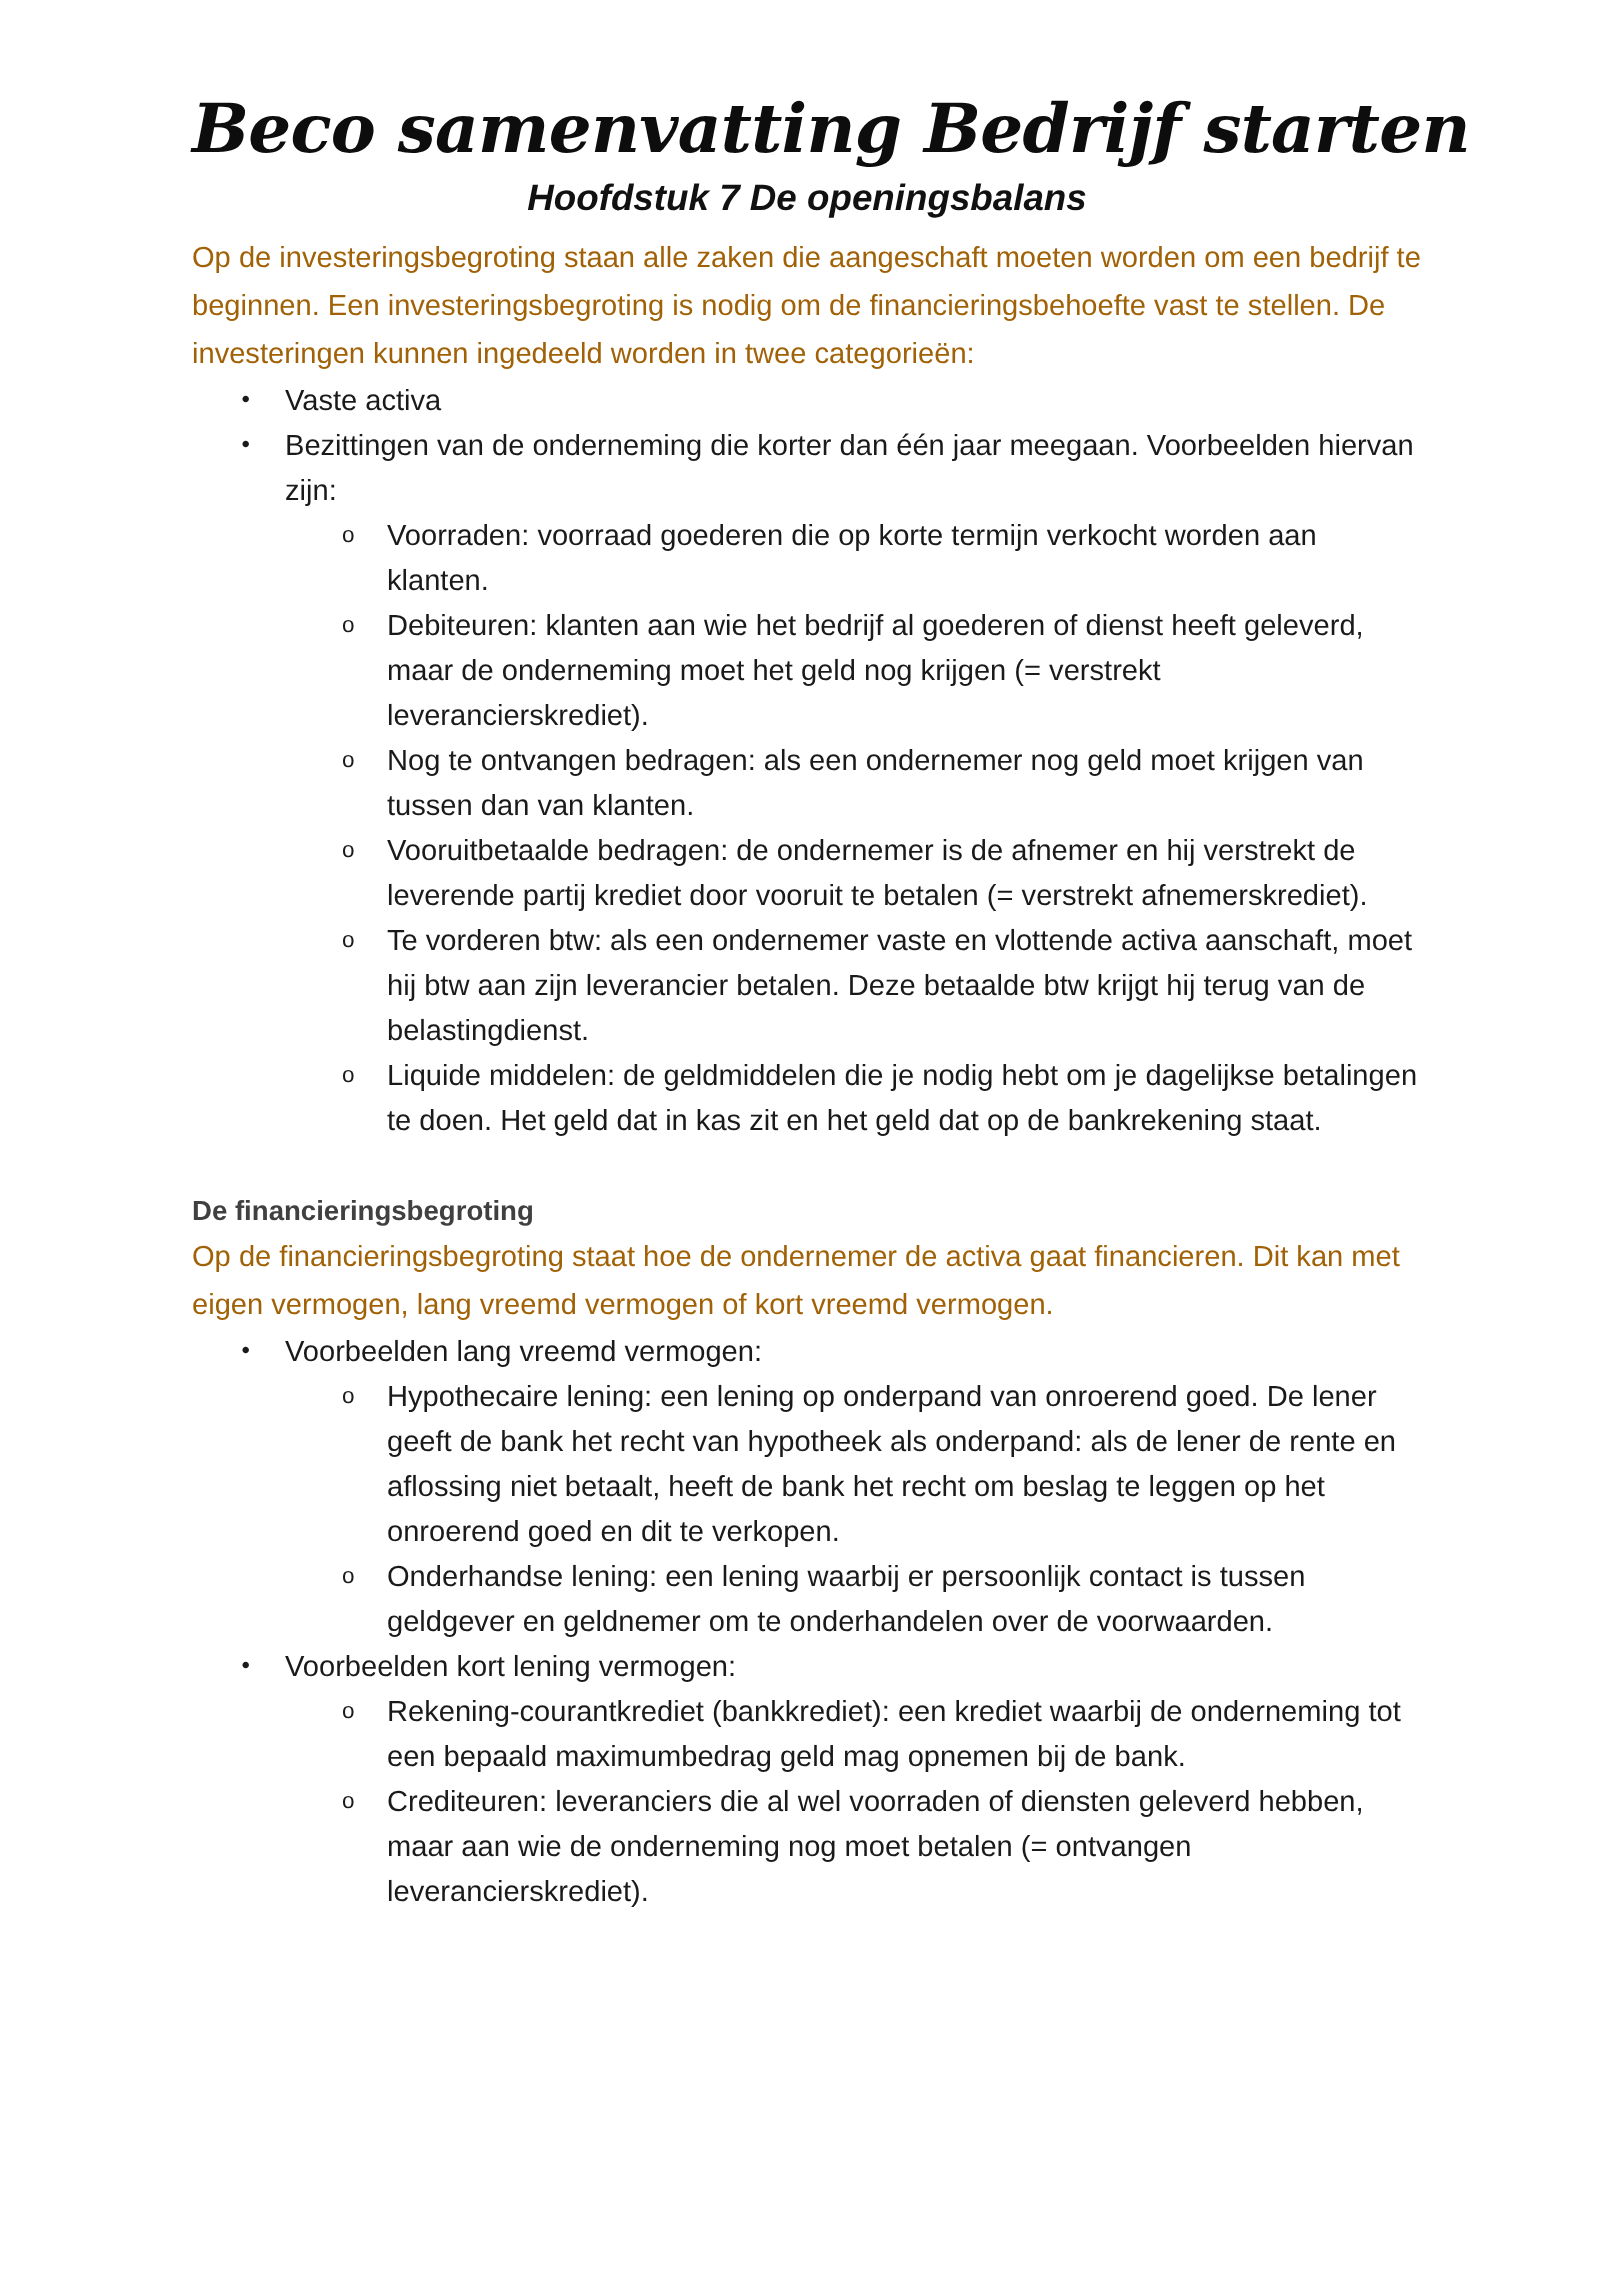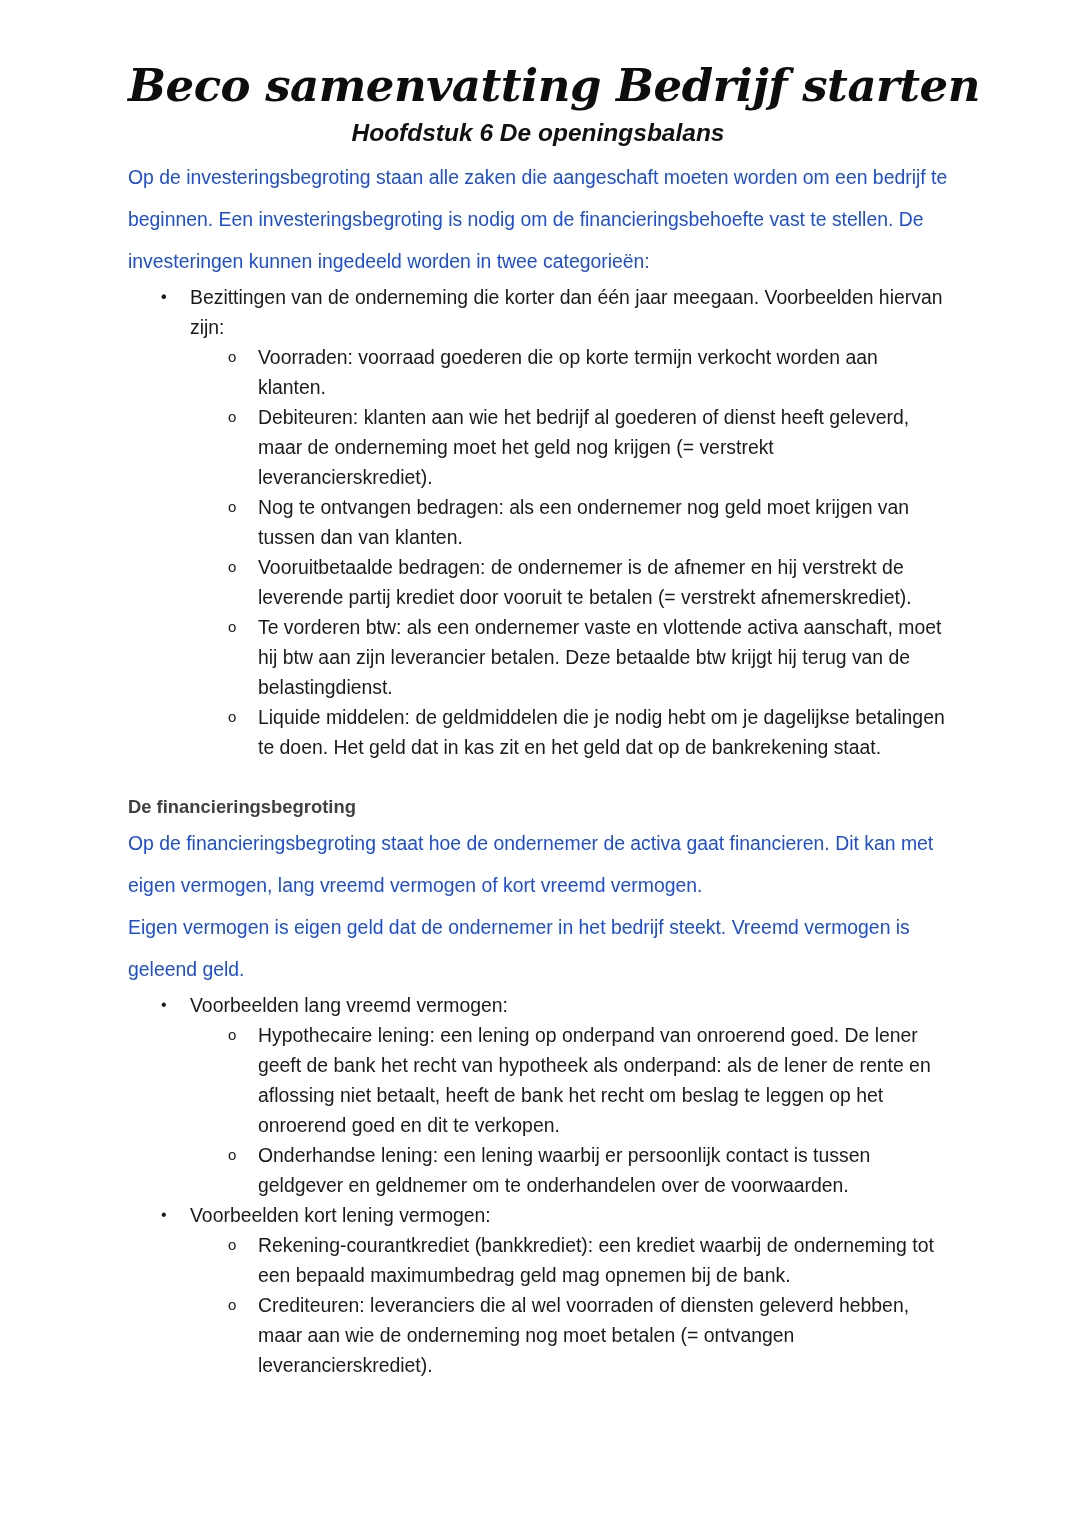--- a/index.html
+++ b/index.html
@@ -47,24 +47,24 @@
     line-height: 1.2;
     margin: 0;
     padding-top: 9px;
     padding-bottom: 8px;
     color: #111111;
   }
 
   
   .para {
     font-size: 19.4px;
-    line-height: 42px;
+    line-height: 32px;
     margin: 0;
     text-align: left;
-    color: #1d4ed8;
+    color: #a16207;
   }
   .section-head {
     font-size: 18.4px;
     line-height: 30px;
     font-weight: bold;
     margin: 0;
     color: #404040;
   }
   .spacer {
     height: 30px;
@@ -103,26 +103,27 @@
     display: block;
   }
 </style>
 </head>
 <body>
 
 <div class="page">
   <div class="content">
 
     <h1 class="doc-title">Beco samenvatting Bedrijf starten</h1>
-    <h2 class="doc-subtitle">Hoofdstuk 6 De openingsbalans</h2>
+    <h2 class="doc-subtitle">Hoofdstuk 7 De openingsbalans</h2>
 
     <p class="para">Op de investeringsbegroting staan alle zaken die aangeschaft moeten worden om een bedrijf te beginnen. Een investeringsbegroting is nodig om de financieringsbehoefte vast te stellen. De investeringen kunnen ingedeeld worden in twee categorieën:</p>
 
     <div class="lvl1">
       <span class="marker">•</span>
+      <span class="sub-text">Vaste activa</span>
     </div>
 
     <div class="lvl1">
       <span class="marker">•</span>
       <span class="sub-text">Bezittingen van de onderneming die korter dan één jaar meegaan. Voorbeelden hiervan zijn:</span>
     </div>
 
     <div class="lvl2">
       <span class="marker">o</span>
       <span>Voorraden: voorraad goederen die op korte termijn verkocht worden aan klanten.</span>
@@ -145,21 +146,20 @@
     </div>
     <div class="lvl2">
       <span class="marker">o</span>
       <span>Liquide middelen: de geldmiddelen die je nodig hebt om je dagelijkse betalingen te doen. Het geld dat in kas zit en het geld dat op de bankrekening staat.</span>
     </div>
 
     <div class="spacer"></div>
 
     <p class="section-head">De financieringsbegroting</p>
     <p class="para">Op de financieringsbegroting staat hoe de ondernemer de activa gaat financieren. Dit kan met eigen vermogen, lang vreemd vermogen of kort vreemd vermogen.</p>
-    <p class="para">Eigen vermogen is eigen geld dat de ondernemer in het bedrijf steekt. Vreemd vermogen is geleend geld.</p>
 
     <div class="lvl1">
       <span class="marker">•</span>
       <span class="sub-text">Voorbeelden lang vreemd vermogen:</span>
     </div>
     <div class="lvl2">
       <span class="marker">o</span>
       <span>Hypothecaire lening: een lening op onderpand van onroerend goed. De lener geeft de bank het recht van hypotheek als onderpand: als de lener de rente en aflossing niet betaalt, heeft de bank het recht om beslag te leggen op het onroerend goed en dit te verkopen.</span>
     </div>
     <div class="lvl2">

